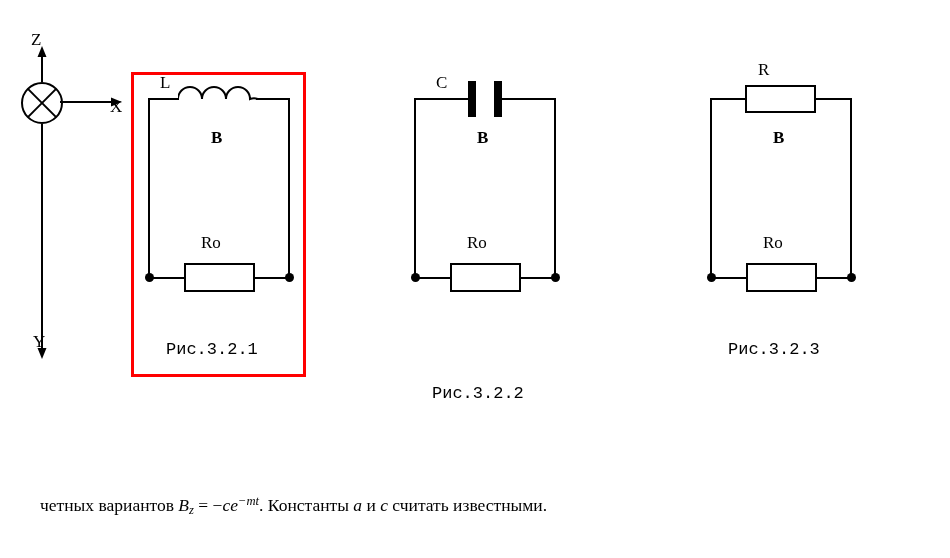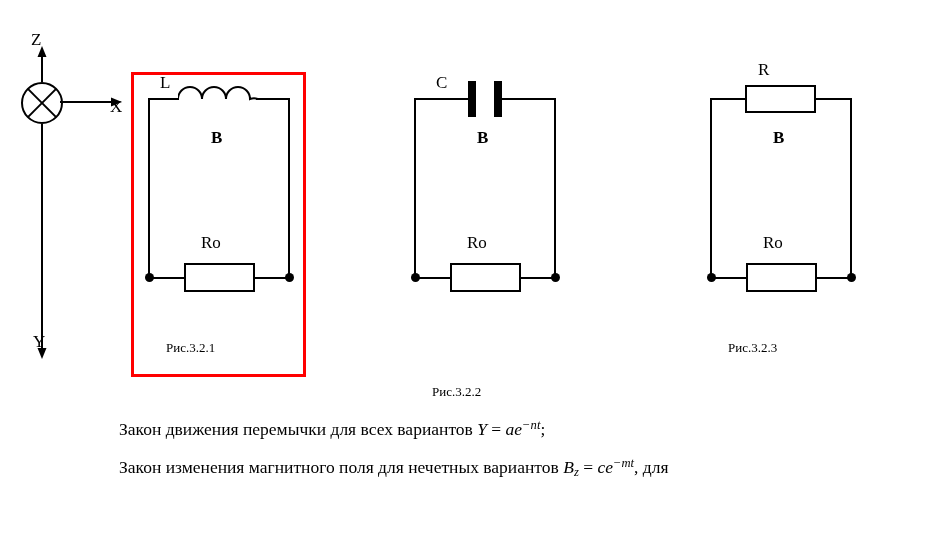--- a/index.html
+++ b/index.html
@@ -63,22 +63,22 @@
     white-space: nowrap;
   }
   .b-label {
     position: absolute;
     font-size: 17px;
     font-weight: bold;
     font-family: "Liberation Serif", serif;
   }
   .fig-caption {
     position: absolute;
-    font-size: 13px;
-    font-family: Liberation Serif, serif;
+    font-size: 17px;
+    font-family: Liberation Mono, monospace;
     white-space: nowrap;
   }
 
   .highlight-box {
     position: absolute;
     border: 3px solid #ff0000;
     box-sizing: border-box;
   }
 
   
@@ -197,22 +197,19 @@
 
     <div class="resistor" style="left:746px; top:263px; width:71px; height:29px;"></div>
     <div class="comp-label" style="left:763px; top:233px;">Ro</div>
 
     <div class="node" style="left:707px; top:273px;"></div>
     <div class="node" style="left:847px; top:273px;"></div>
 
     <div class="fig-caption" style="left:728px; top:340px;">Рис.3.2.3</div>
   </div>
 
-  <div class="para" style="left:119px; top:418px;">
-    <span>Закон движения перемычки для всех вариантов </span><span class="mathvar">Y</span><span> = </span><span class="mathvar">a</span><span class="mathvar">e</span><span class="sup">−nt</span><span>;</span>
-  </div>
-
-  <div class="para" style="left:119px; top:456px;">
-    <span>Закон изменения магнитного поля для нечетных   вариантов </span><span class="mathvar">B</span><span class="sub">z</span><span> = </span><span class="mathvar">c</span><span class="mathvar">e</span><span class="sup">−mt</span><span>, для</span>
-  </div>
-
+
+
+  <div class="para" style="left:40px; top:494px;">
+    <span>четных вариантов </span><span class="mathvar">B</span><span class="sub">z</span><span> = −</span><span class="mathvar">c</span><span class="mathvar">e</span><span class="sup">−mt</span><span>. Константы </span><span class="mathvar">a</span><span> и </span><span class="mathvar">c</span><span> считать известными.</span>
+  </div>
 
 </div>
 
 </body></html>

